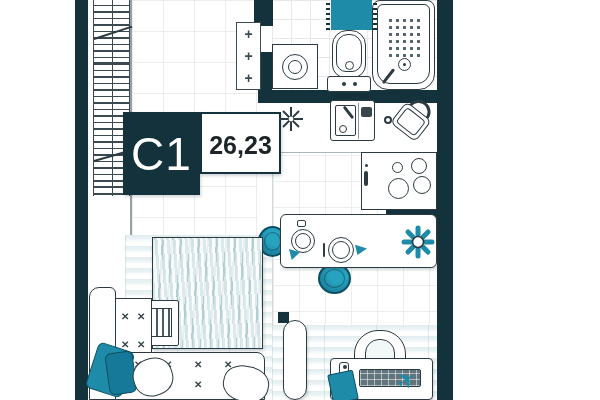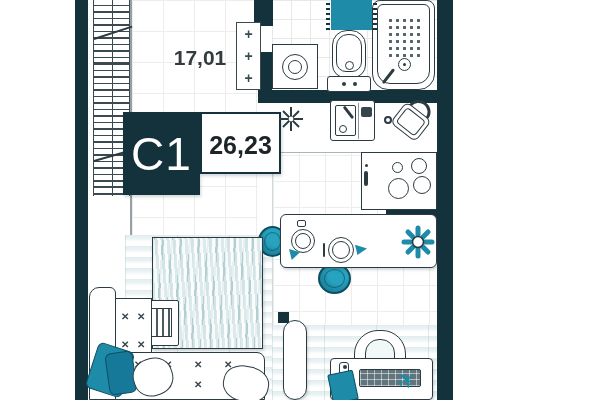--- a/index.html
+++ b/index.html
@@ -77,21 +77,20 @@
   <div class="abs" style="left:55px;top:0;width:2px;height:235px;background:#5f6e73;opacity:.65;"></div>
 
   <div class="abs window-band" style="left:18px;top:0;width:37px;height:196px;">
     <div class="mid"></div>
     <div class="abs win-div" style="left:0;top:62px;width:100%;"></div>
     <div class="abs win-div" style="left:0;top:186px;width:100%;"></div>
     <div class="abs win-diag" style="left:0;top:38px;width:40px;transform:rotate(-18deg);"></div>
     <div class="abs win-diag" style="left:0;top:160px;width:40px;transform:rotate(-16deg);"></div>
   </div>
 
-  <div class="abs room-area lbl" style="left:85px;top:46px;width:80px;"><span>17,01</span></div>
 
   <div class="abs badge-dark lbl shadowed" style="left:48px;top:112px;width:77px;height:83px;">
       <span>C1</span>
     </div>
   <div class="abs badge-white lbl shadowed" style="left:125px;top:112px;width:81px;height:62px;">
       <span>26,23</span>
     </div>
 
   <svg class="abs" style="left:203px;top:106px;" width="26" height="26" viewBox="0 0 26 26">
     <g stroke="#2c3b41" stroke-width="2">

